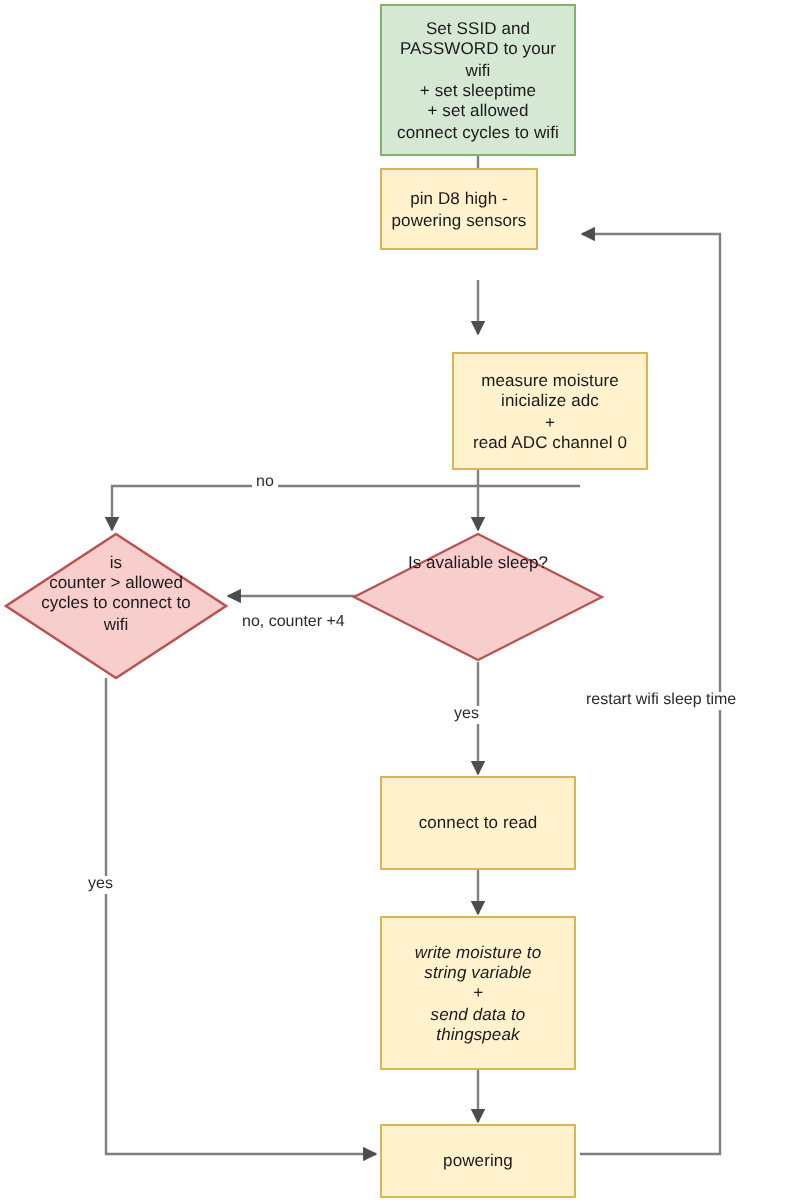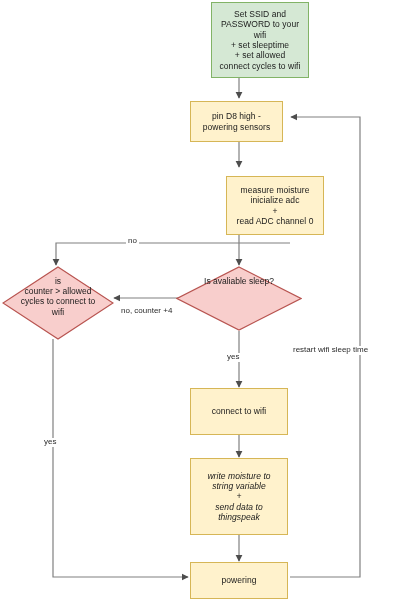--- a/index.html
+++ b/index.html
@@ -110,30 +110,30 @@
     <path d="M 239 435 L 239 457"></path>
 
     <path d="M 239 535 L 239 561"></path>
 
     <path d="M 53 339 L 53 577 L 188 577"></path>
 
     <path d="M 290 577 L 360 577 L 360 117 L 291 117"></path>
   </g>
 </svg>
 
-<div class="node start" style="left:190px; top:2px; width:98px; height:76px;margin-left:21px;">
+<div class="node start" style="left:190px; top:2px; width:98px; height:76px;">
   <span class="node-text">Set SSID and
 PASSWORD to your
 wifi
 + set sleeptime
 + set allowed
 connect cycles to wifi</span>
 </div>
 
-<div class="node process" style="left:190px; top:101px; width:93px; height:41px;text-align:center;">
+<div class="node process" style="left:190px; top:84px; width:79px; height:41px;text-align:center;">
   <span class="node-text">pin D8 high -
 powering sensors</span>
 </div>
 
 <div class="node process" style="left:190px; top:176px; width:98px; height:59px;margin-left:36px;">
   <span class="node-text">measure moisture
 inicialize adc
 +
 read ADC channel 0</span>
 </div>
@@ -153,21 +153,21 @@
   </svg>
   <div class="decision-label">
     <span class="node-text">is
 counter &gt; allowed
 cycles to connect to
 wifi</span>
   </div>
 </div>
 
 <div class="node process" style="left:190px; top:388px; width:98px; height:47px;">
-  <span class="node-text">connect to wifi</span>
+  <span class="node-text">connect to read</span>
 </div>
 
 <div class="node process" style="left:190px; top:458px; width:98px; height:77px;font-style:italic;">
   <span class="node-text">write moisture to
 string variable
 +
 send data to
 thingspeak</span>
 </div>
 

